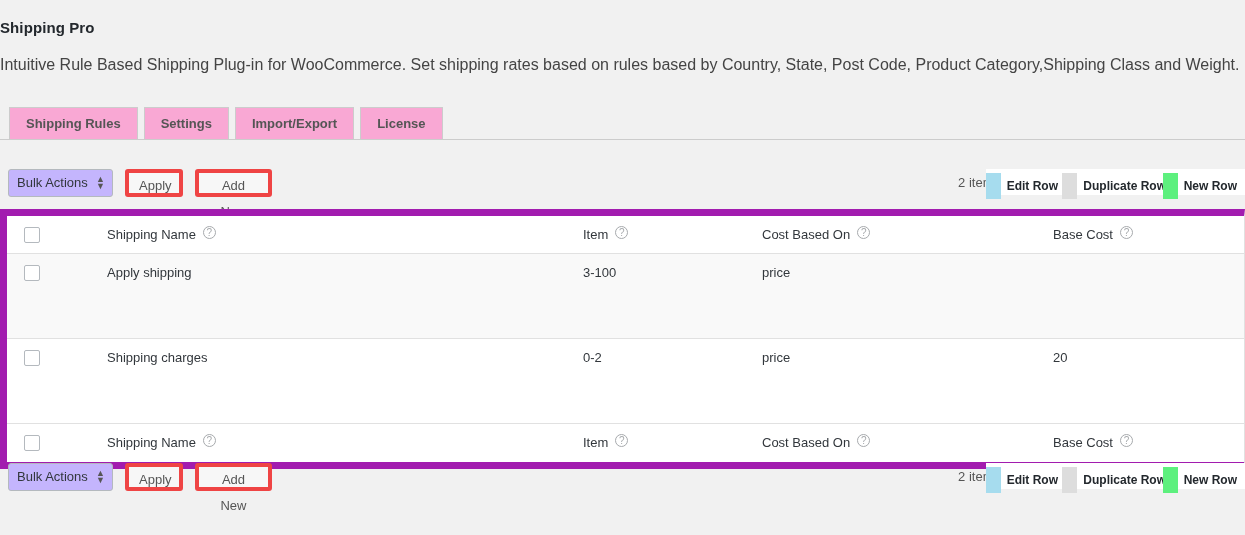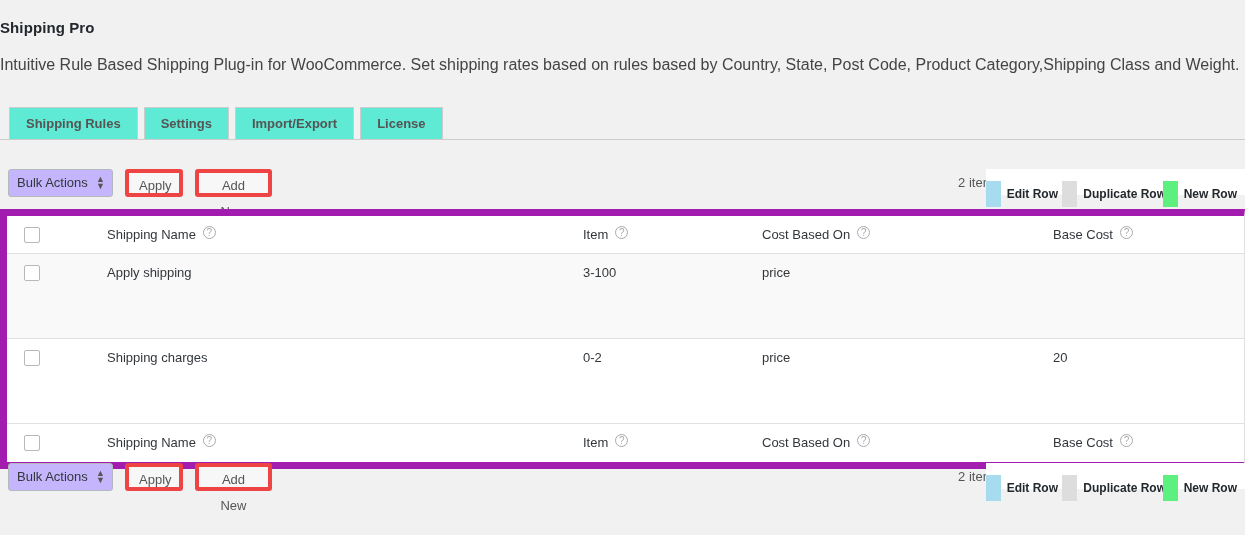--- a/index.html
+++ b/index.html
@@ -44,21 +44,21 @@
     height: 33px;
     border-bottom: 1px solid #ccc;
     padding-left: 9px;
   }
   .tab {
     display: inline-block;
     height: 32px;
     line-height: 31px;
     padding: 0 16px;
     margin-right: 6px;
-    background: #5eead4;
+    background: #f9a8d4;
     border: 1px solid #ccc;
     border-bottom: none;
     color: #555;
     font-size: 13px;
     font-weight: bold;
     vertical-align: top;
     cursor: pointer;
     user-select: none;
   }
   .tab.first { font-weight: bold; }
@@ -124,21 +124,21 @@
 
   .rowbtn {
     position: absolute;
     top: 3px;
     height: 26px;
     line-height: 26px;
     background: #fff;
     font-size: 12px;
     font-weight: bold;
     color: #23282d;
-    padding: 12px 8px 0 0;
+    padding: 4px 8px 0 0;
     cursor: pointer;
     user-select: none;
     white-space: nowrap;
   }
   .swatch {
     display: inline-block;
     width: 15px;
     height: 26px;
     vertical-align: top;
     margin-right: 6px;

